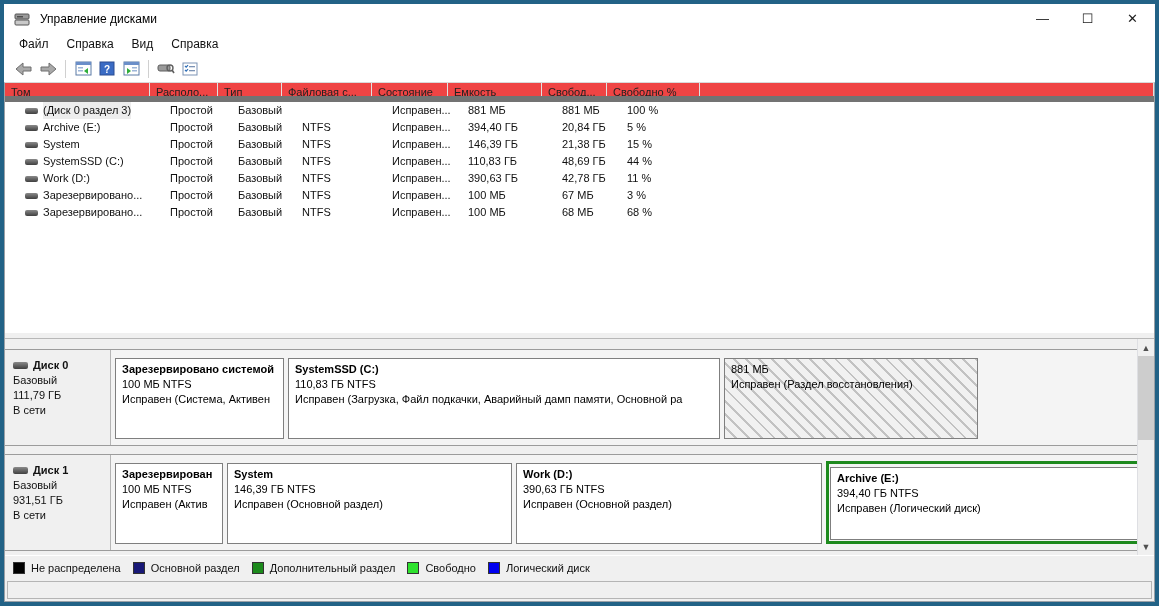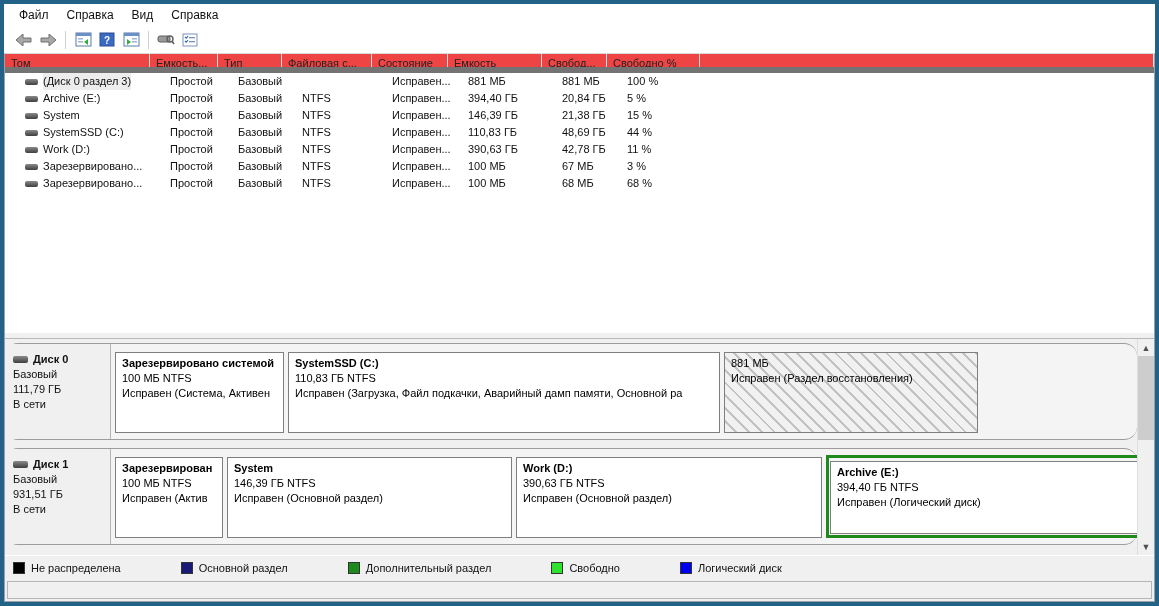--- a/index.html
+++ b/index.html
@@ -47,22 +47,22 @@
     border-radius:2px; margin-right:5px; }
   .hl { background:#ededed; }
 
   
   .splitter { height:7px; background:#f0f0f0; border-top:1px solid #ffffff;
     border-bottom:1px solid #b8b8b8; flex:0 0 auto; }
 
   
   .graph { position:relative; height:216px; flex:0 0 auto; background:#f0f0f0; }
   .graph-inner { position:absolute; left:0; top:0; right:17px; bottom:0; padding:2px 0 0 0; }
-  .disk-row { position:relative; height:97px; margin:2px 0 8px 0; border-top:1px solid #9c9c9c;
-    border-bottom:1px solid #9c9c9c; background:#f4f4f4; display:flex;border-radius:13px; }
+  .disk-row { position:relative; height:97px; margin:8px 0 8px 0; border-top:1px solid #9c9c9c;
+    border-bottom:1px solid #9c9c9c; background:#f4f4f4; display:flex; }
   .disk-info { width:106px; flex:0 0 auto; border-right:1px solid #b5b5b5; background:#f0f0f0;
     padding:8px 0 0 8px; font-size:11px; line-height:15px; color:#111; }
   .disk-title { font-weight:bold; display:flex; align-items:center; }
   .disk-ico { width:15px; height:7px; background:linear-gradient(#8a8a8a,#3f3f3f);
     border-radius:2px; margin-right:5px; }
   .parts { flex:1; padding:6px 0 6px 4px; display:flex; }
   .part { height:83px; display:flex; flex-direction:row; margin-right:4px; }
   .strip { height:13px; background:#191977; flex:0 0 auto; }
   .part-body { flex:1; margin-top:2px; border:1px solid #7f7f7f; background:#ffffff;
     padding:3px 0 0 6px; overflow:hidden; }
@@ -76,34 +76,47 @@
   
   .scrollbar { position:absolute; top:0; right:0; bottom:0; width:17px; background:#f0f0f0;
     border-left:1px solid #dedfe3; display:flex; flex-direction:column; }
   .sb-arrow { height:17px; display:flex; align-items:center; justify-content:center;
     font-size:9px; color:#505050; flex:0 0 auto; }
   .sb-thumb { height:84px; background:#cdcdcd; flex:0 0 auto; }
   .sb-track { flex:1; }
 
   
   .legend { height:24px; flex:0 0 auto; background:#f0f0f0; border-top:1px solid #ffffff;
-    display:flex; align-items:center; padding-left:8px;gap:48px; }
+    display:flex; align-items:center; padding-left:8px; }
   .lg-item { display:flex; align-items:center; margin-right:12px; }
   .lg-sq { width:12px; height:12px; margin-right:6px; border:1px solid #333; }
   .lg-label { font-size:11px; color:#111; }
 
   
   .bottom-strip { height:22px; flex:0 0 auto; background:#f0f0f0; padding:2px; }
   .bottom-inner { height:100%; border:1px solid #b5b5b5; background:#f0f0f0; }
 </style>
 </head>
 <body>
 
 <div class="window">
 
+  <div class="titlebar">
+    <svg class="app-icon" viewBox="0 0 18 14">
+      <rect x="1" y="2" width="14" height="5" rx="1" fill="#9a9a9a" stroke="#555" stroke-width="1"></rect>
+      <rect x="1" y="8" width="14" height="5" rx="1" fill="#c9c9c9" stroke="#555" stroke-width="1"></rect>
+      <rect x="3" y="4" width="6" height="1.5" fill="#4d4d4d"></rect>
+    </svg>
+    <span class="title-text">Управление дисками</span>
+    <div class="win-controls">
+      <div class="win-btn">—</div>
+      <div class="win-btn">☐</div>
+      <div class="win-btn">✕</div>
+    </div>
+  </div>
 
   <div class="menubar">
     <span class="menu-item">Файл</span>
     <span class="menu-item">Справка</span>
     <span class="menu-item">Вид</span>
     <span class="menu-item">Справка</span>
   </div>
 
   <div class="toolbar">
     <div class="tb-btn">
@@ -158,21 +171,21 @@
         <rect x="7" y="8" width="6" height="1.3" fill="#7c93b5"></rect>
       </svg>
     </div>
   </div>
 
   <div class="content">
 
     <div class="vol-table">
       <div class="vt-header">
         <div class="cell col-vol">Том</div>
-        <div class="cell col-layout">Емкость...</div>
+        <div class="cell col-layout">Располо...</div>
         <div class="cell col-type">Тип</div>
         <div class="cell col-fs">Файловая с...</div>
         <div class="cell col-status">Состояние</div>
         <div class="cell col-cap">Емкость</div>
         <div class="cell col-free">Свобод...</div>
         <div class="cell col-pct">Свободно %</div>
         <div class="cell col-fill"></div>
       </div>
 
       <div class="vt-row">

